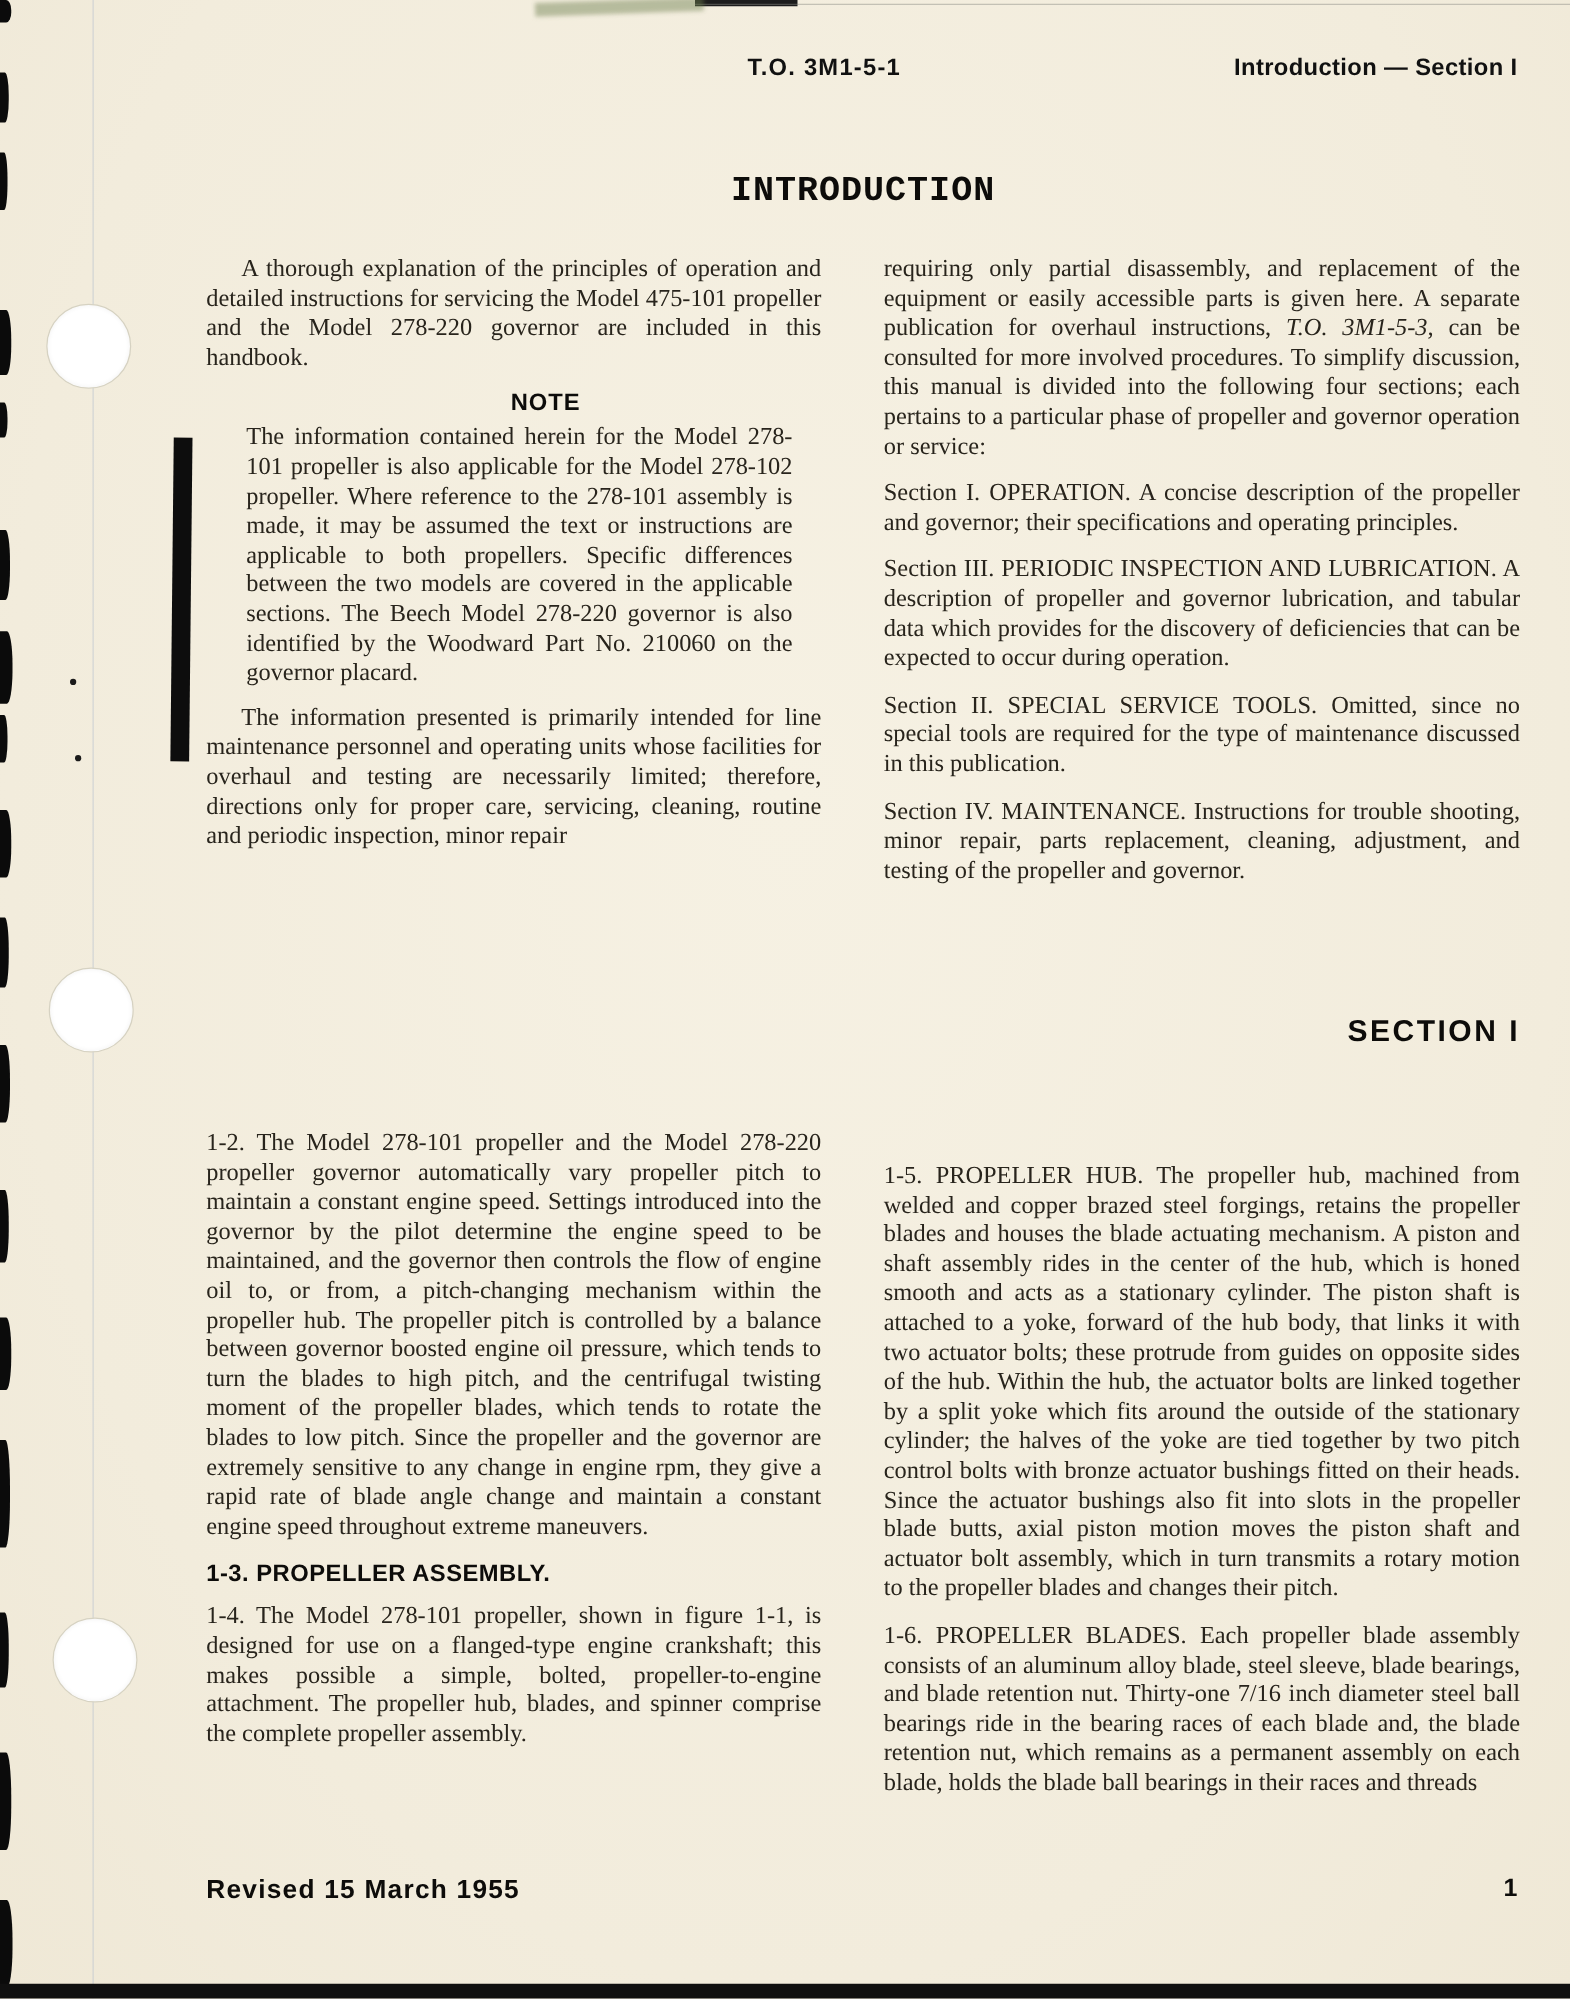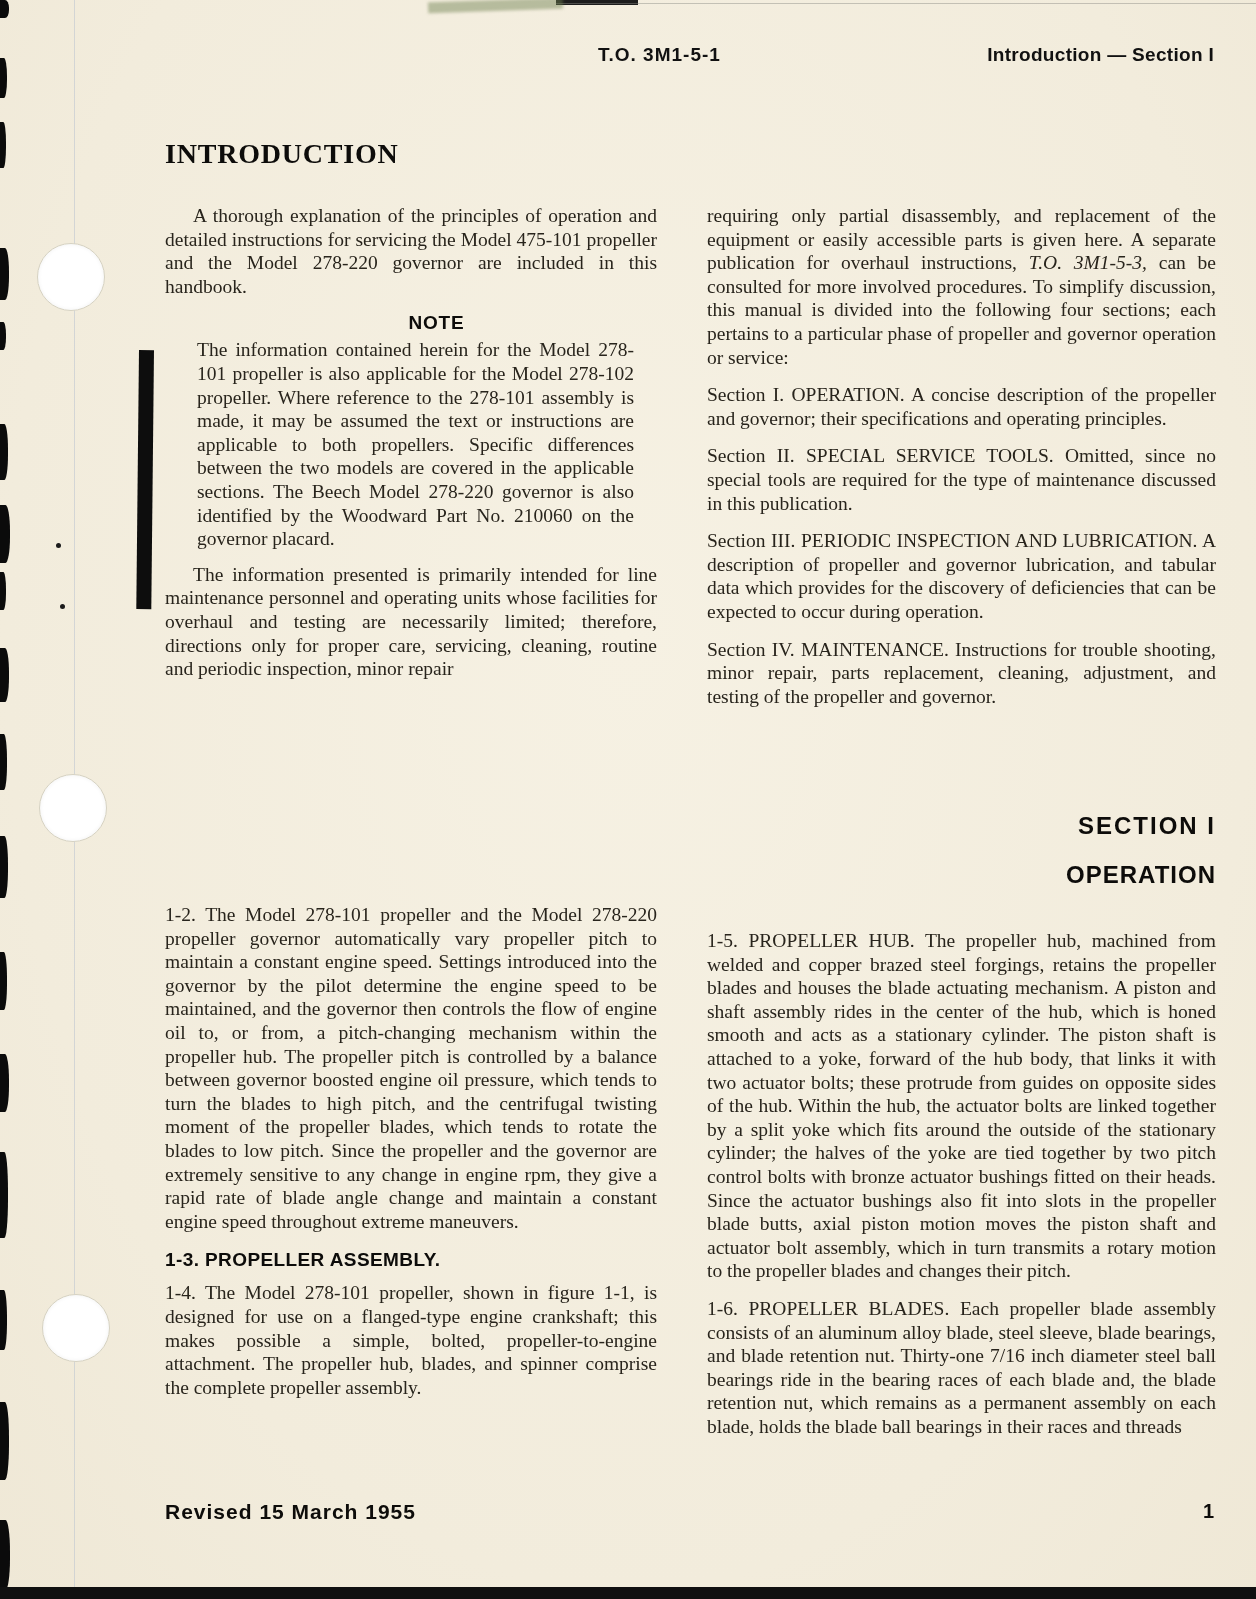--- a/index.html
+++ b/index.html
@@ -21,22 +21,22 @@
     background:#ffffff;border:1px solid #d6d2c2;box-shadow:inset 0 0 4px rgba(0,0,0,.06);}
   .dot{position:absolute;width:5px;height:5px;border-radius:50%;background:#1b1b1b;}
   .change-bar{position:absolute;left:139px;top:350px;width:15px;height:259px;background:#0d0d0d;
     transform:rotate(.6deg);transform-origin:top left;}
   
   .content{position:absolute;left:165px;top:0;width:1051px;height:1278px;}
   .hdr{position:absolute;top:44px;left:0;width:1051px;height:26px;
     font-family:"Liberation Sans",sans-serif;font-weight:700;font-size:19px;color:#111;}
   .hdr-number{position:absolute;left:433px;letter-spacing:1px;}
   .hdr-section{position:absolute;right:2px;letter-spacing:.3px;}
-  .doc-title{position:absolute;top:138px;left:0;width:1051px;
-    font-family:Liberation Serif, serif;font-weight:700;font-size:28px;letter-spacing:.8px;color:#0d0c0a;}
+  .doc-title{position:absolute;top:138px;left:0;width:1051px;text-align:center;
+    font-family:Liberation Mono, monospace;font-weight:700;font-size:28px;letter-spacing:.8px;color:#0d0c0a;}
   .cols{position:absolute;left:0;width:1051px;display:flex;justify-content:space-between;}
   .cols-1{top:204px;}
   .cols-2{top:903px;}
   .col-l{width:492px;}
   .col-r{width:509px;margin-left:14px;}
   p{margin:0;font-size:19.5px;line-height:23.6px;text-align:justify;hyphens:none;}
   p.indent{text-indent:28px;}
   .note-head{margin:14px 0 4px 53px;width:437px;text-align:center;
     font-family:"Liberation Sans",sans-serif;font-weight:700;font-size:19px;letter-spacing:.8px;color:#0d0c0a;}
   .note-body{margin-left:32px;width:437px;}
@@ -107,29 +107,28 @@
     <div class="cols cols-1">
       <div class="col-l">
         <p class="indent">A thorough explanation of the principles of operation and detailed instructions for servicing the Model 475-101 propeller and the Model 278-220 governor are included in this handbook.</p>
         <div class="note-head">NOTE</div>
         <p class="note-body">The information contained herein for the Model 278-101 propeller is also applicable for the Model 278-102 propeller. Where reference to the 278-101 assembly is made, it may be assumed the text or instructions are applicable to both propellers. Specific differences between the two models are covered in the applicable sections. The Beech Model 278-220 governor is also identified by the Woodward Part No. 210060 on the governor placard.</p>
         <p class="indent para-gap">The information presented is primarily intended for line maintenance personnel and operating units whose facilities for overhaul and testing are necessarily limited; therefore, directions only for proper care, servicing, cleaning, routine and periodic inspection, minor repair</p>
       </div>
       <div class="col-r">
         <p><span>requiring only partial disassembly, and replacement of the equipment or easily accessible parts is given here. A separate publication for overhaul instructions, </span><i>T.O. 3M1-5-3,</i><span> can be consulted for more involved procedures. To simplify discussion, this manual is divided into the following four sections; each pertains to a particular phase of propeller and governor operation or service:</span></p>
         <p class="sect-gap">Section I. OPERATION. A concise description of the propeller and governor; their specifications and operating principles.</p>
+        <p class="sect-gap">Section III. PERIODIC INSPECTION AND LUBRICATION. A description of propeller and governor lubrication, and tabular data which provides for the discovery of deficiencies that can be expected to occur during operation.</p>
         <p class="sect-gap">Section II. SPECIAL SERVICE TOOLS. Omitted, since no special tools are required for the type of maintenance discussed in this publication.</p>
-        <p class="sect-gap">Section III. PERIODIC INSPECTION AND LUBRICATION. A description of propeller and governor lubrication, and tabular data which provides for the discovery of deficiencies that can be expected to occur during operation.</p>
         <p class="sect-gap">Section IV. MAINTENANCE. Instructions for trouble shooting, minor repair, parts replacement, cleaning, adjustment, and testing of the propeller and governor.</p>
       </div>
     </div>
 
     <div class="sec-head">
       <div class="sec-title">SECTION I</div>
-      <div class="sec-subtitle">OPERATION</div>
     </div>
 
     <div class="cols cols-2">
       <div class="col-l">
         <p>1-2. The Model 278-101 propeller and the Model 278-220 propeller governor automatically vary propeller pitch to maintain a constant engine speed. Settings introduced into the governor by the pilot determine the engine speed to be maintained, and the governor then controls the flow of engine oil to, or from, a pitch-changing mechanism within the propeller hub. The propeller pitch is controlled by a balance between governor boosted engine oil pressure, which tends to turn the blades to high pitch, and the centrifugal twisting moment of the propeller blades, which tends to rotate the blades to low pitch. Since the propeller and the governor are extremely sensitive to any change in engine rpm, they give a rapid rate of blade angle change and maintain a constant engine speed throughout extreme maneuvers.</p>
         <div class="col-head col-head-2">1-3. PROPELLER ASSEMBLY.</div>
         <p>1-4. The Model 278-101 propeller, shown in figure 1-1, is designed for use on a flanged-type engine crankshaft; this makes possible a simple, bolted, propeller-to-engine attachment. The propeller hub, blades, and spinner comprise the complete propeller assembly.</p>
       </div>
       <div class="col-r">
         <p class="r-offset">1-5. PROPELLER HUB. The propeller hub, machined from welded and copper brazed steel forgings, retains the propeller blades and houses the blade actuating mechanism. A piston and shaft assembly rides in the center of the hub, which is honed smooth and acts as a stationary cylinder. The piston shaft is attached to a yoke, forward of the hub body, that links it with two actuator bolts; these protrude from guides on opposite sides of the hub. Within the hub, the actuator bolts are linked together by a split yoke which fits around the outside of the stationary cylinder; the halves of the yoke are tied together by two pitch control bolts with bronze actuator bushings fitted on their heads. Since the actuator bushings also fit into slots in the propeller blade butts, axial piston motion moves the piston shaft and actuator bolt assembly, which in turn transmits a rotary motion to the propeller blades and changes their pitch.</p>

